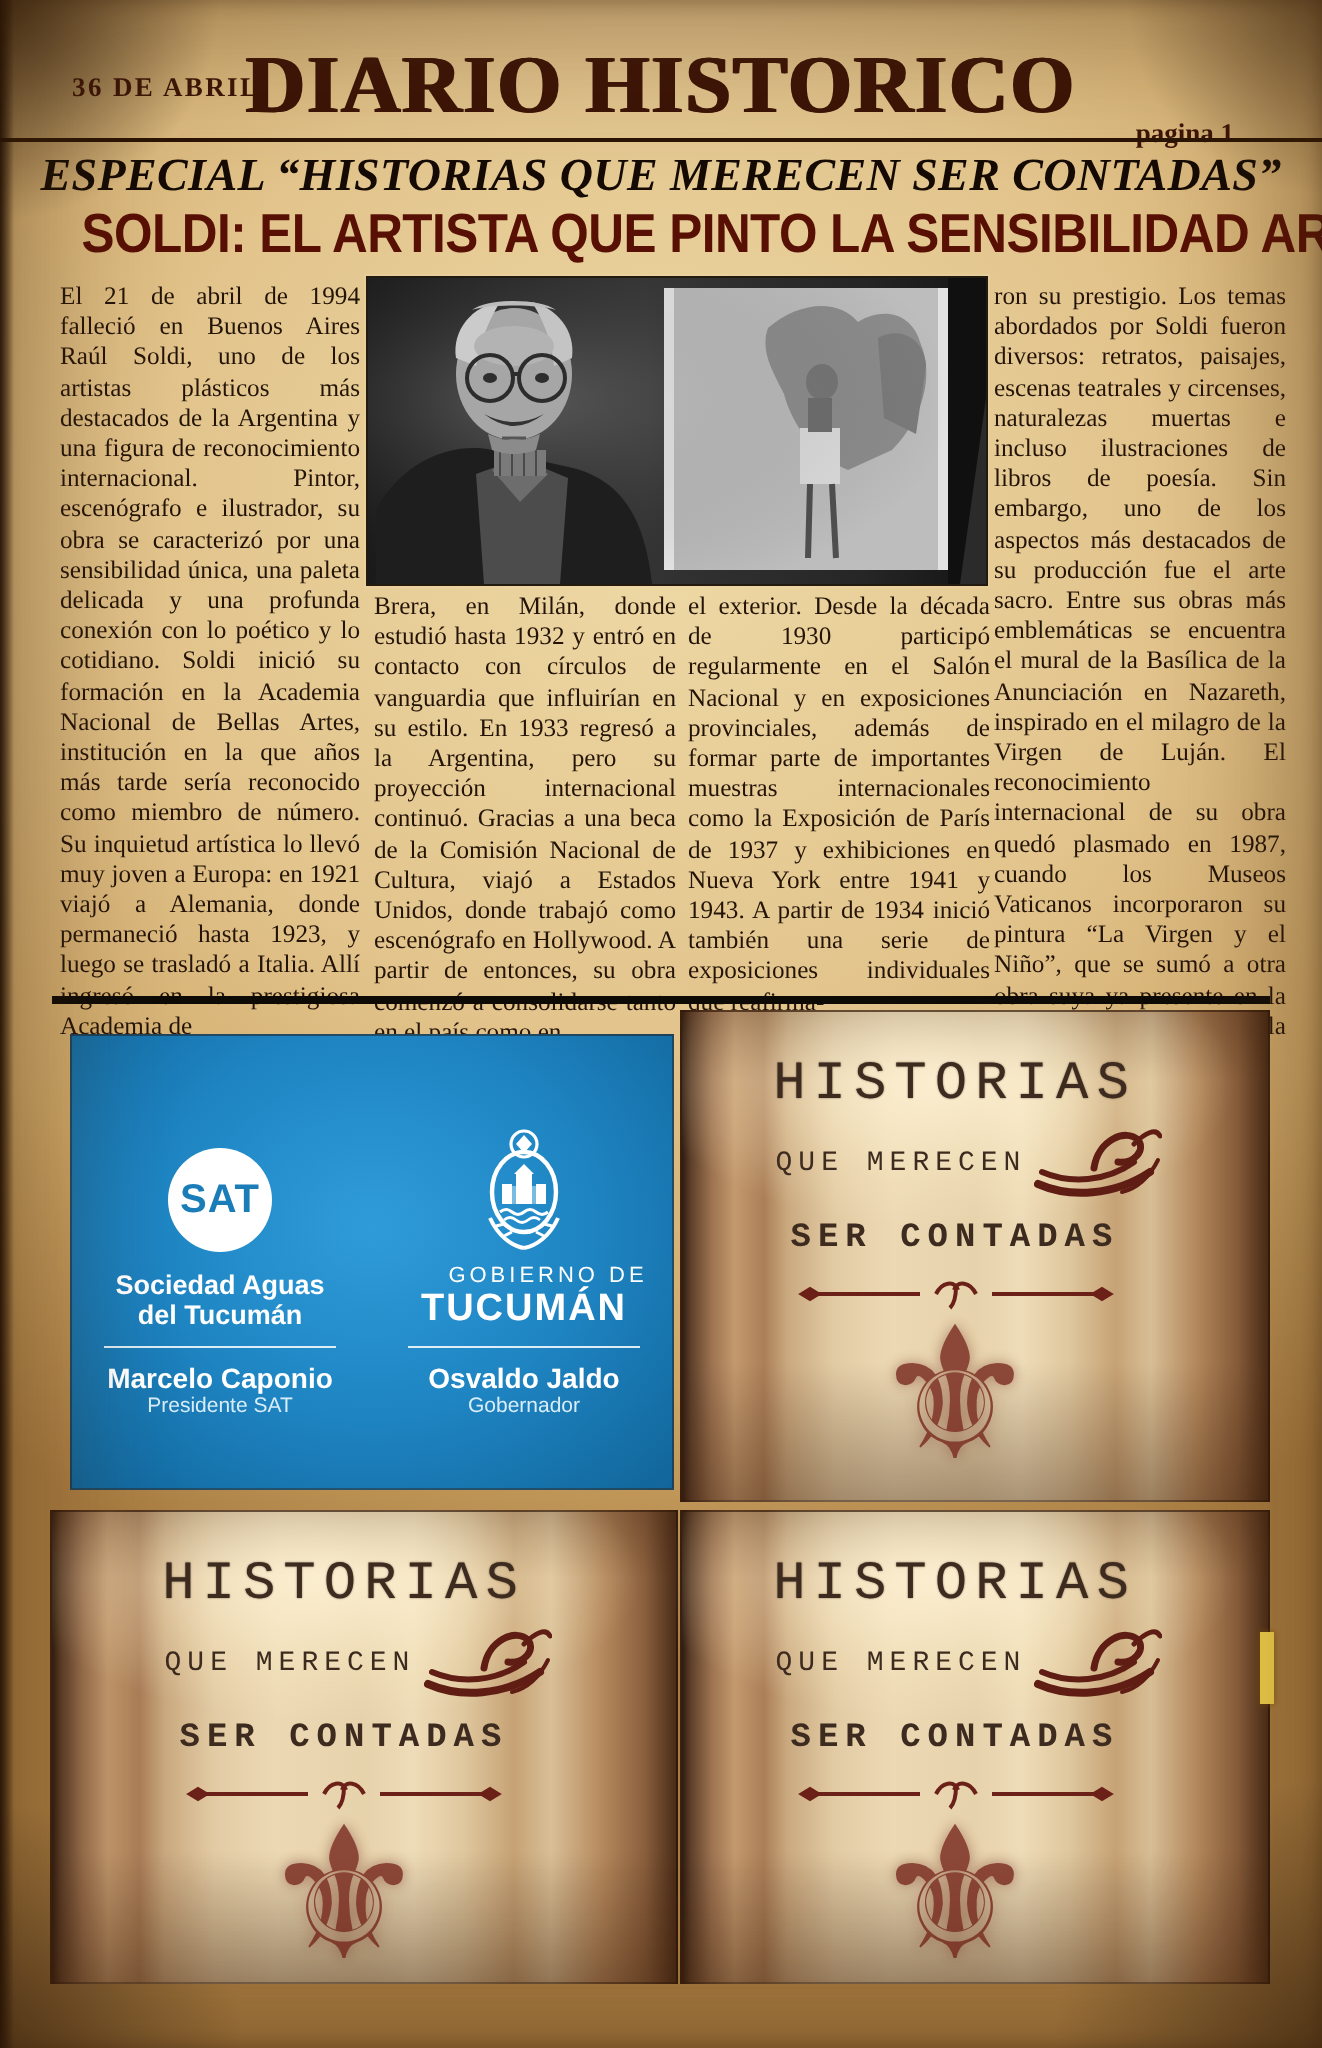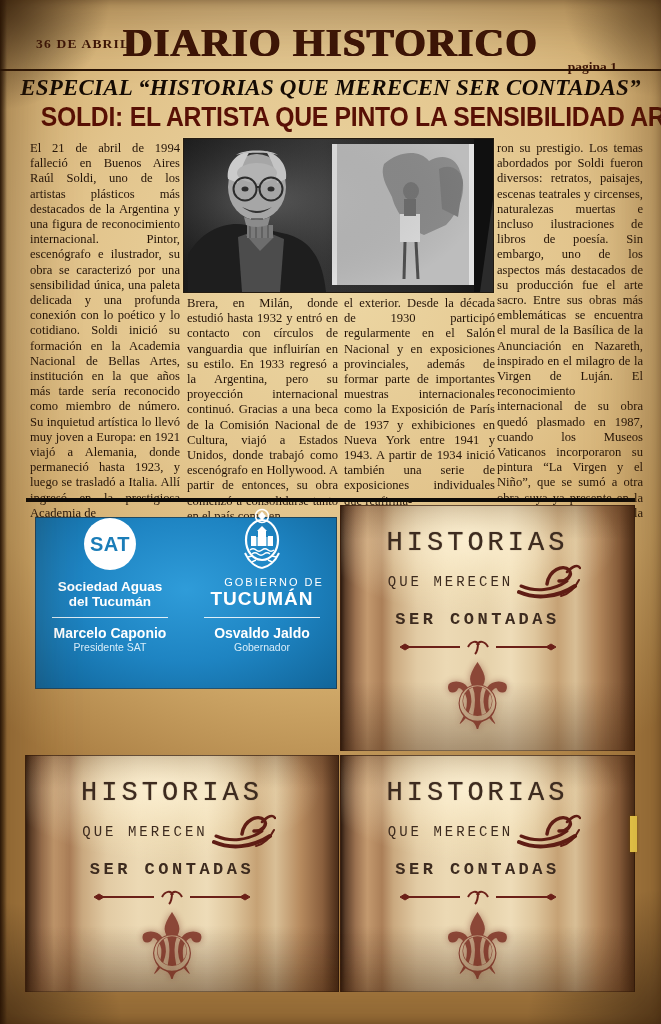--- a/index.html
+++ b/index.html
@@ -49,21 +49,21 @@
   .col3{left:344px;top:296px;width:151px;}
   .col4{left:497px;top:141px;width:146px;}
 
   .photo{position:absolute;left:183px;top:138px;width:309px;height:153px;margin:0;
     border:1px solid #241b10;box-shadow:0 0 0 1px rgba(240,220,170,.25);}
   .photo svg{display:block;width:100%;height:100%;}
 
   .black-rule{position:absolute;left:26px;right:26px;top:498px;height:4px;background:#0e0b07;}
 
   
-  .ad{position:absolute;left:35px;top:517px;width:302px;height:172px;
+  .ad{position:absolute;left:35px;top:517px;width:302px;height:228px;
     background:radial-gradient(ellipse at 50% 42%, #2f9cd9 0%, #1e84c2 52%, #116599 100%);
     border:1px solid rgba(45,22,8,.45);
     display:flex;align-items:flex-end;justify-content:center;gap:24px;
     padding-bottom:34px;box-sizing:border-box;
     font-family:"Liberation Sans",sans-serif;color:#fff;}
   .ad-col{display:flex;flex-direction:column;align-items:center;width:128px;text-align:center;}
   .sat-circle{width:52px;height:52px;border-radius:50%;background:#fff;
     display:flex;align-items:center;justify-content:center;margin-bottom:9px;}
   .sat-circle span{color:#1b7db8;font-weight:bold;font-size:20px;letter-spacing:.5px;}
   .org-line{font-weight:bold;font-size:13.5px;line-height:15px;}

